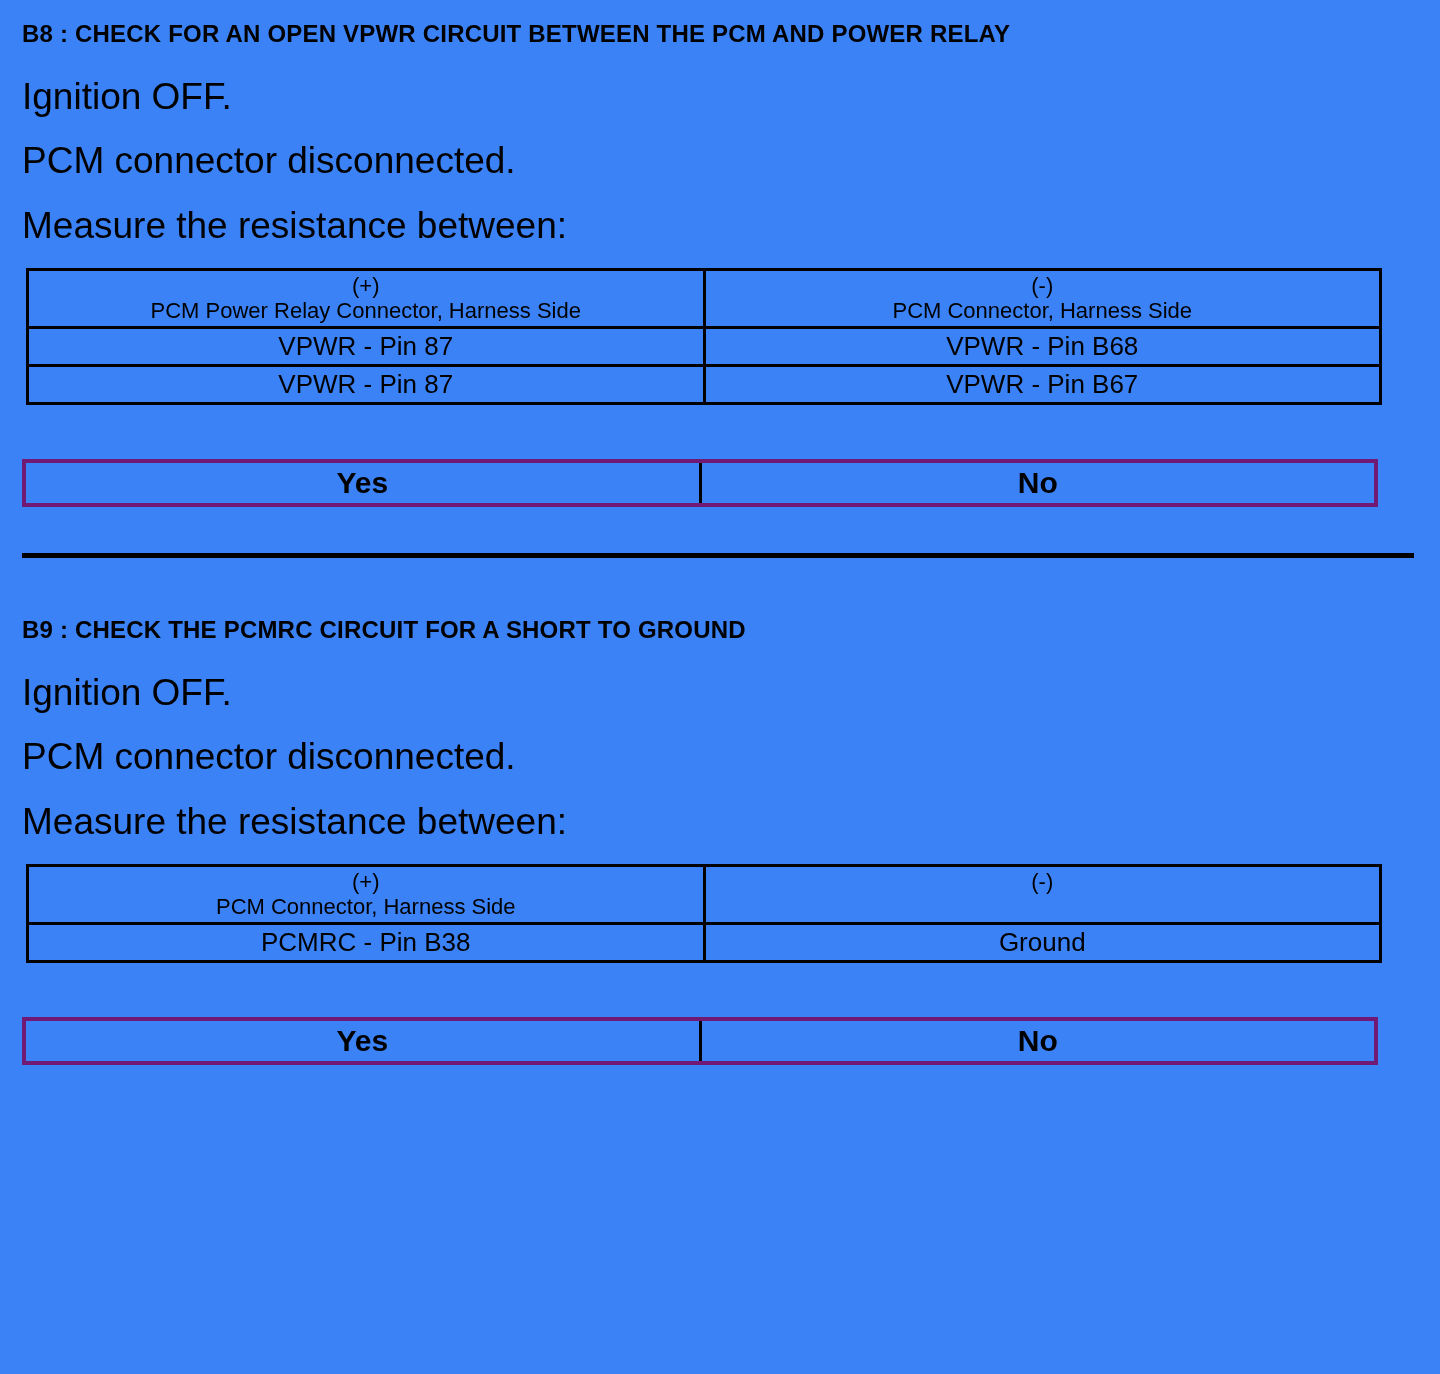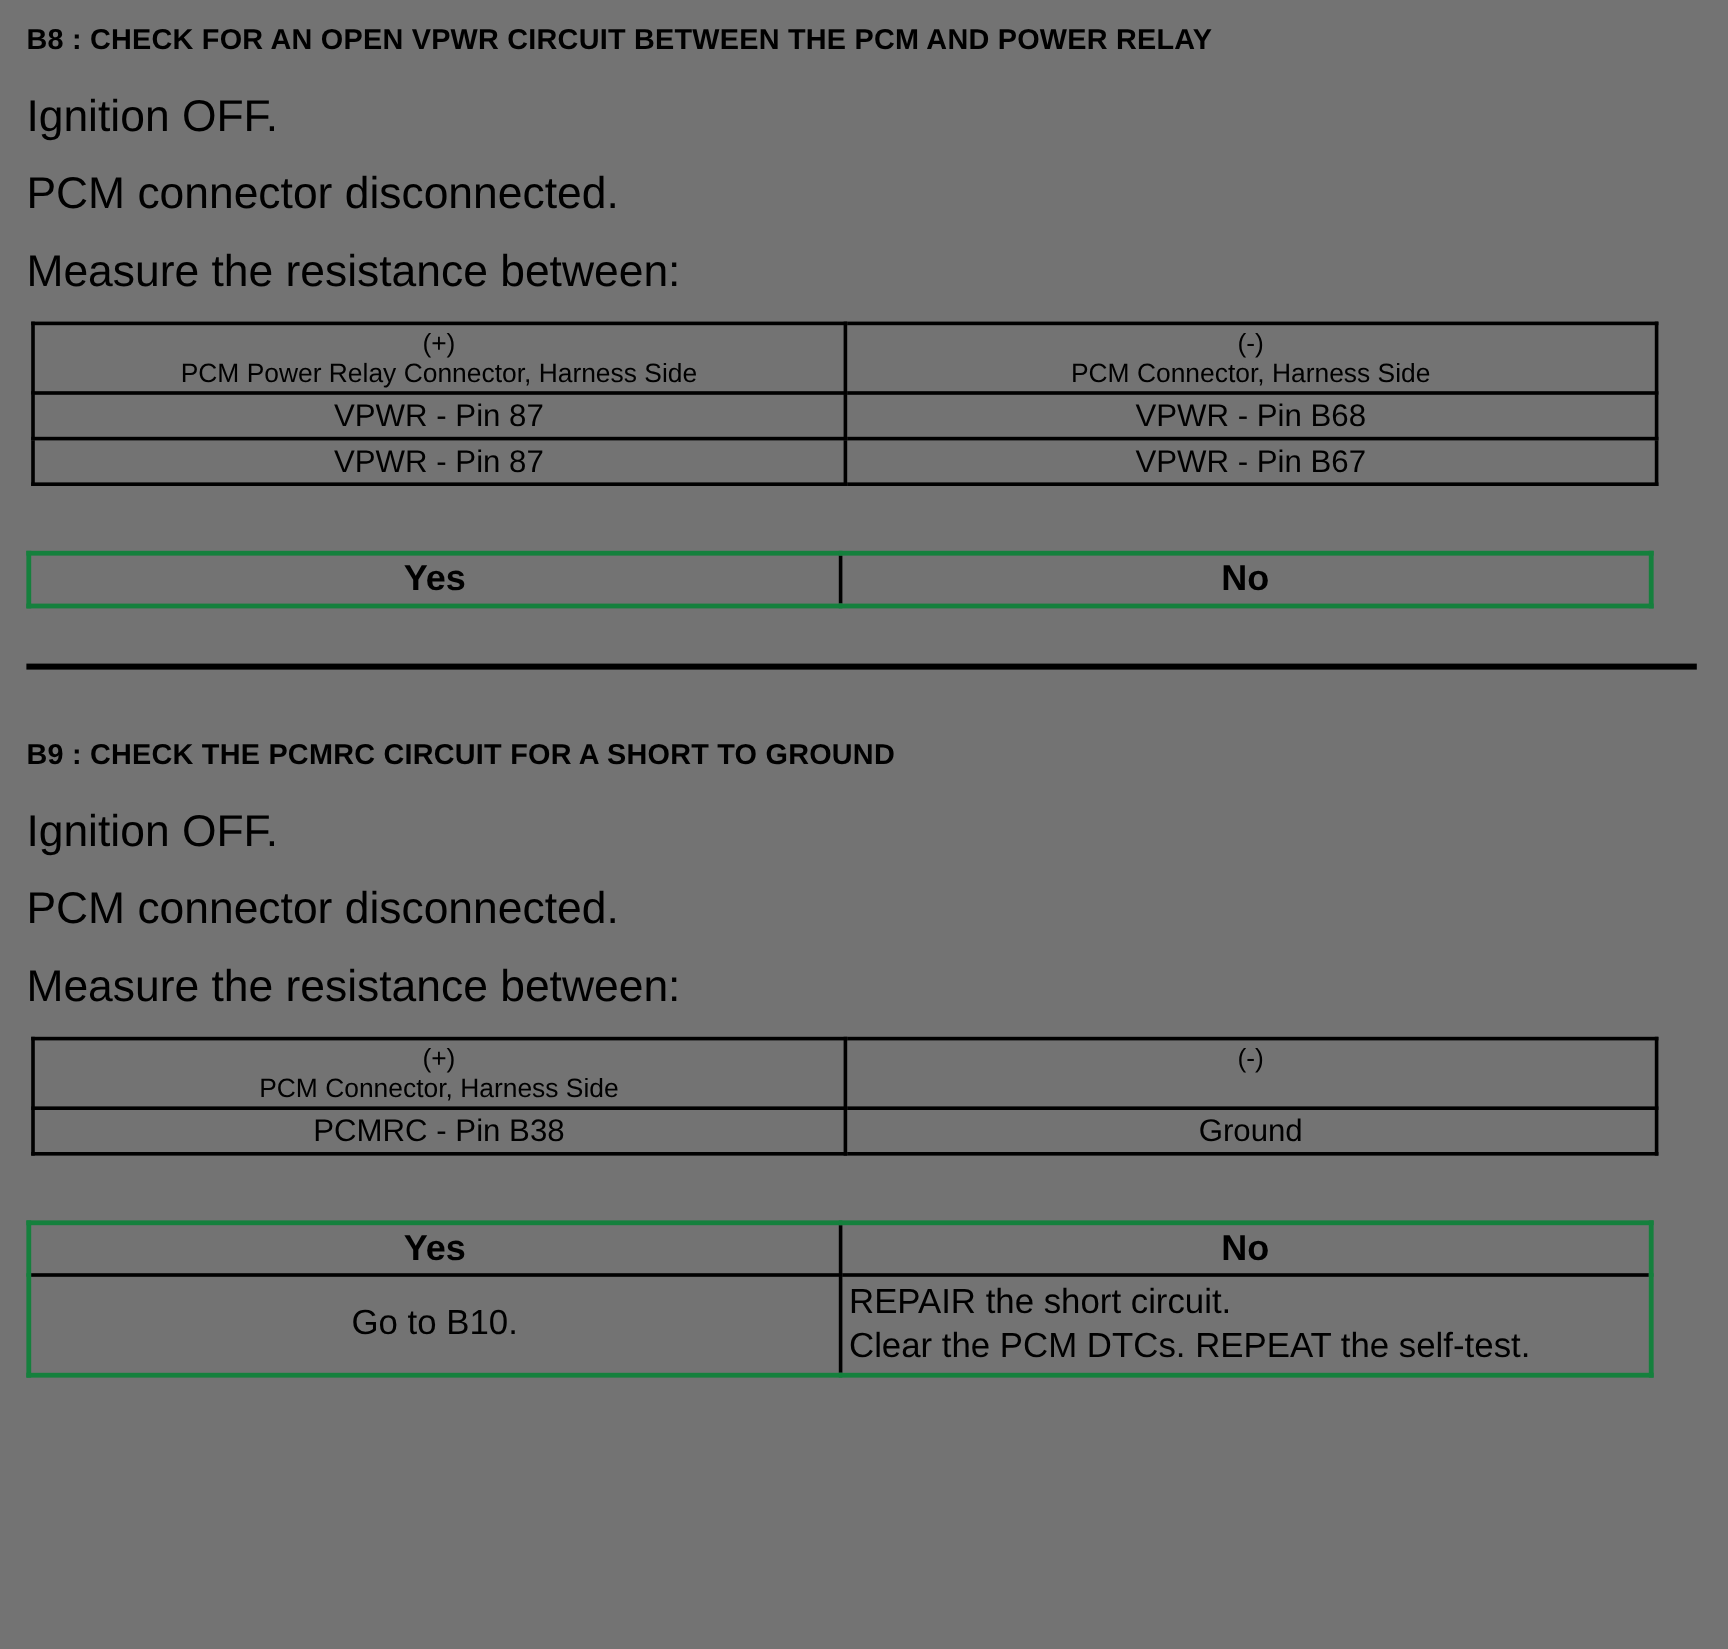--- a/index.html
+++ b/index.html
@@ -7,21 +7,21 @@
     padding: 0;
     background: #ffffff;
     color: #000000;
     font-family: "Liberation Sans", sans-serif;
   }
   .page {
     width: 1440px;
     min-height: 1374px;
     box-sizing: border-box;
     padding: 14px 10px 6px 22px;
-    background: #737373;
+    background: #3b82f6;
   }
   .section-heading {
     font-size: 24px;
     font-weight: bold;
     line-height: 1.2;
     margin: 6px 0 26px 0;
     letter-spacing: 0.2px;
   }
   .step {
     font-size: 37px;
@@ -55,21 +55,21 @@
     line-height: 1.2;
   }
   .question {
     font-size: 29px;
     font-weight: bold;
     margin: 28px 0 0 0;
     line-height: 1.2;
   }
   .decision-table {
     margin: 54px 0 0 0;
-    border: 4px solid #15803d;
+    border: 4px solid #701a75;
   }
   .decision-table th,
   .decision-table td {
     border: 3px solid #000000;
     padding: 2px 4px;
   }
   .decision-table th {
     font-size: 30px;
     font-weight: bold;
     text-align: center;
@@ -172,24 +172,17 @@
     </tbody>
       </table>
 
 
     <table class="decision-table">
       <tbody>
           <tr>
         <th>Yes</th>
         <th>No</th>
       </tr>
-      <tr>
-        <td class="yes-cell">Go to B10.</td>
-        <td class="no-cell">
-          <div>REPAIR the short circuit.</div>
-          <div>Clear the PCM DTCs. REPEAT the self-test.</div>
-        </td>
-      </tr>
     </tbody>
       </table>
   </section>
 
 </div>
 
 </body></html>

